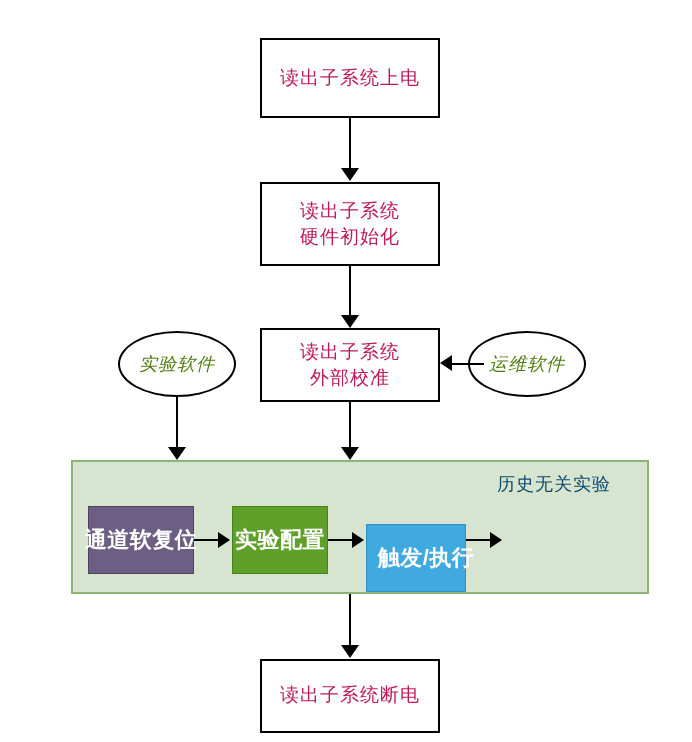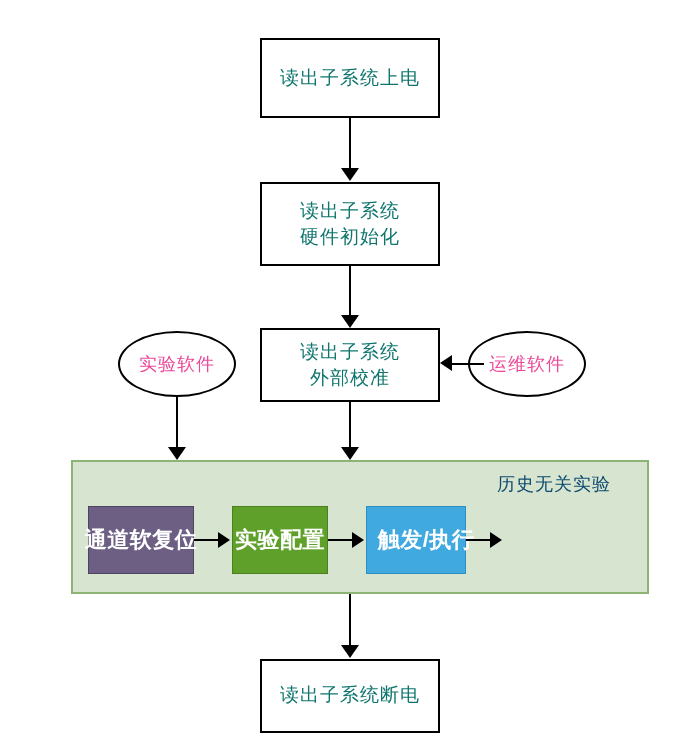--- a/index.html
+++ b/index.html
@@ -20,40 +20,41 @@
   
   .proc-box {
     position: absolute;
     box-sizing: border-box;
     background: #ffffff;
     border: 2px solid #000000;
     display: flex;
     align-items: center;
     justify-content: center;
     text-align: center;
-    color: #0f766e;
+    color: #be185d;
     font-size: 19px;
     line-height: 1.38;
     letter-spacing: 1px;
     white-space: pre-line;
   }
   
   .term-box {
     position: absolute;
     box-sizing: border-box;
     background: #ffffff;
     border: 2px solid #000000;
     border-radius: 50% / 50%;
     display: flex;
     align-items: center;
     justify-content: center;
     text-align: center;
-    color: #ec4899;
+    color: #4d7c0f;
     font-size: 18px;
     letter-spacing: 1px;
+    font-style: italic;
   }
   
   .group-panel {
     position: absolute;
     box-sizing: border-box;
     background: #d7e4d0;
     border: 2px solid #8cb474;
   }
   .group-title {
     position: absolute;
@@ -166,21 +167,21 @@
   <div class="h-line" style="left:194px; top:539px; width:26px;"></div>
   <div class="arrow-right" style="left:218px; top:532px;"></div>
 
   <div class="stage-box" style="left:232px; top:506px; width:96px; height:68px; background:#5ea02a; border:1px solid #4a8020;">
     <span>实验配置</span>
   </div>
 
   <div class="h-line" style="left:328px; top:539px; width:26px;"></div>
   <div class="arrow-right" style="left:352px; top:532px;"></div>
 
-  <div class="stage-box" style="left:366px; top:506px; width:100px; height:68px; background:#3fa9e0; border:1px solid #2f8ec0;padding-left:20px;">
+  <div class="stage-box" style="left:366px; top:524px; width:100px; height:68px; background:#3fa9e0; border:1px solid #2f8ec0;padding-left:20px;">
     <span>触发/执行</span>
   </div>
 
   <div class="h-line" style="left:466px; top:539px; width:26px;"></div>
   <div class="arrow-right" style="left:490px; top:532px;"></div>
 
 
   <div class="v-line" style="left:349px; top:594px; height:56px;"></div>
   <div class="arrow-down" style="left:341px; top:645px;"></div>
 

